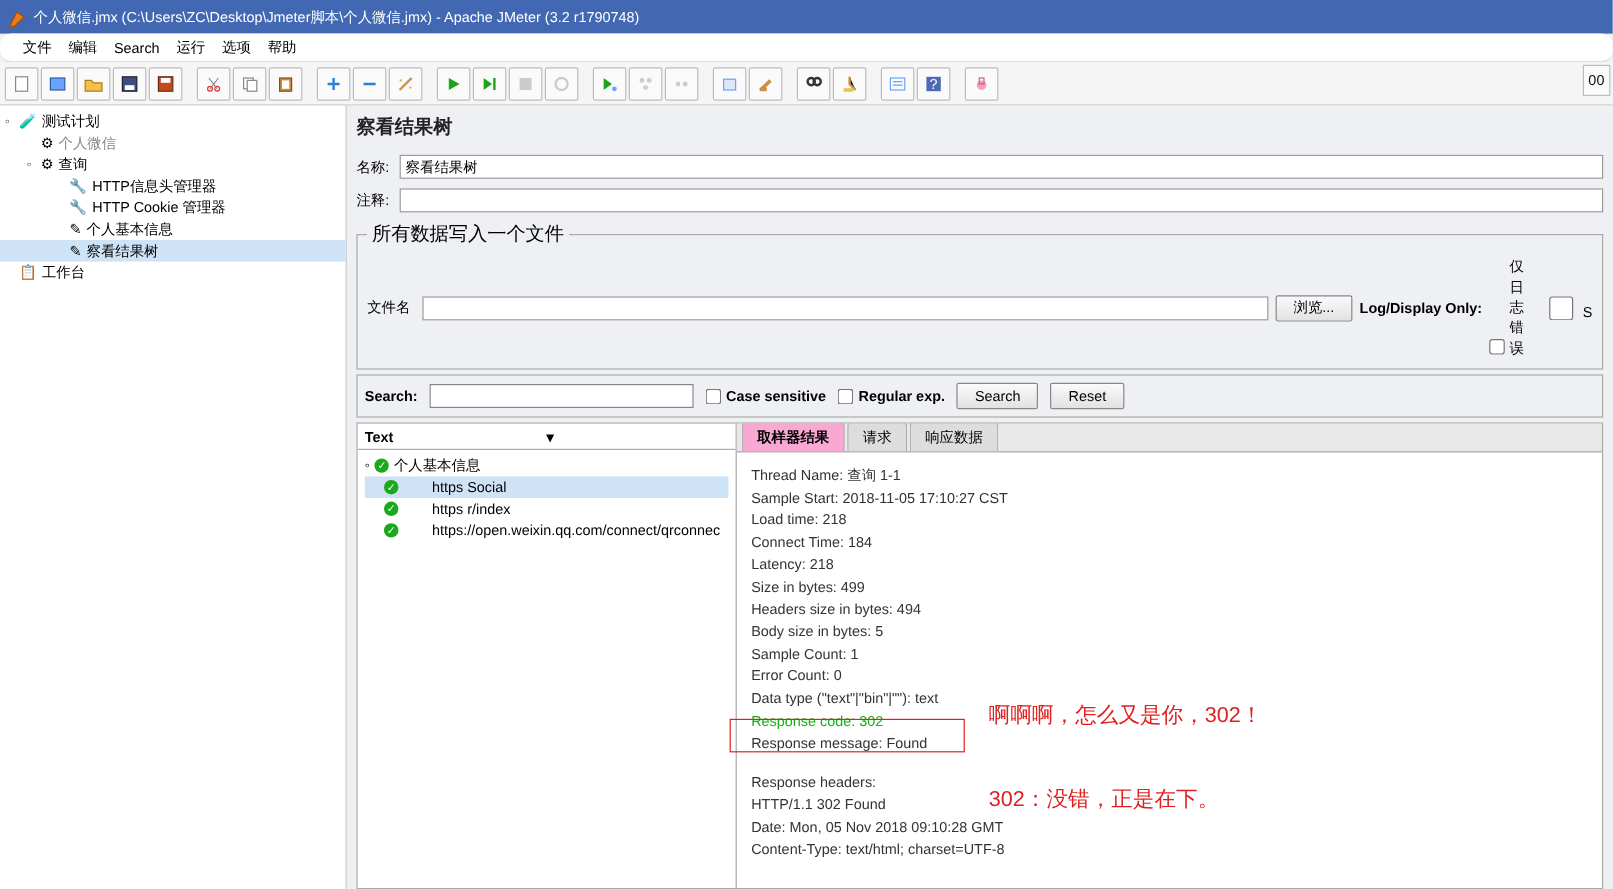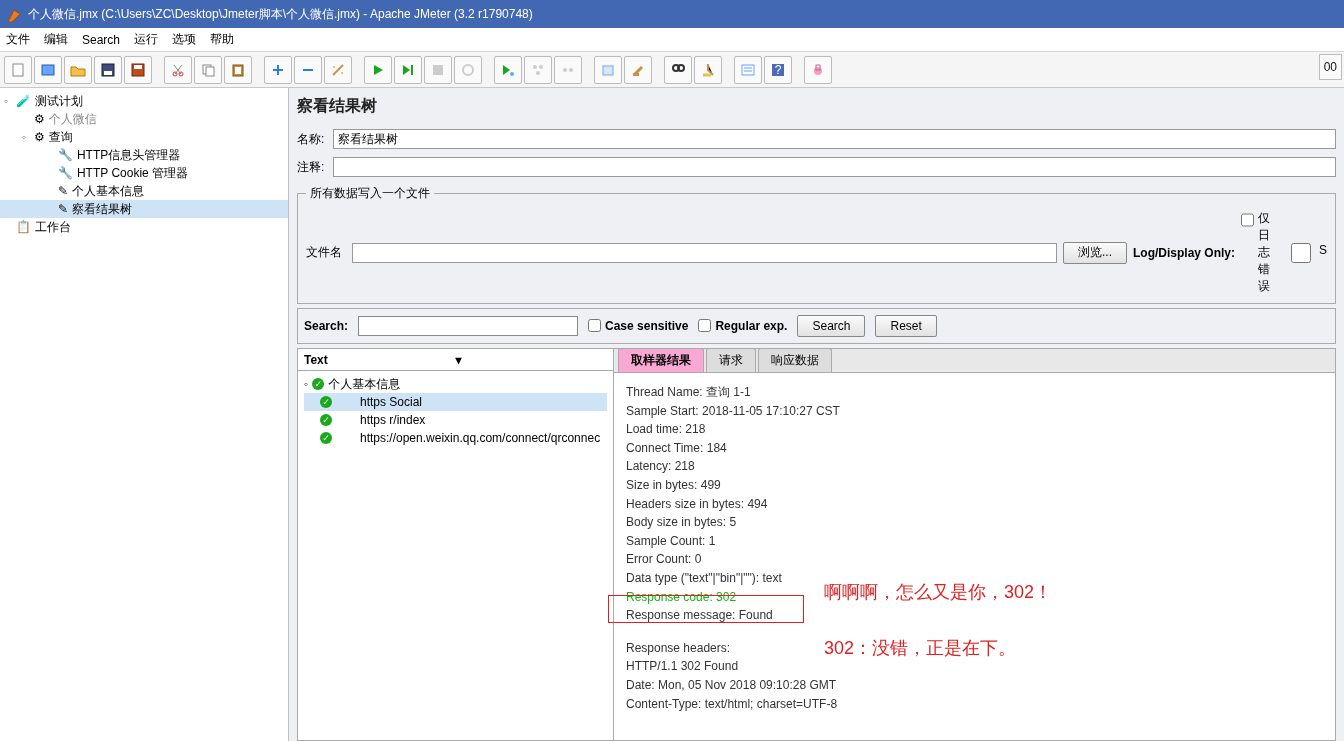--- a/index.html
+++ b/index.html
@@ -1,42 +1,42 @@
 <!DOCTYPE html>
 <html><head>
 <meta charset="utf-8">
 <style>
 * { box-sizing: border-box; margin: 0; padding: 0; font-family: "Microsoft YaHei", Arial, sans-serif; font-size: 12px; }
 body { width: 1344px; height: 741px; overflow: hidden; background: #eef0f3; }
 .titlebar { background: #4268b3; color: #fff; height: 28px; line-height: 28px; padding-left: 6px; font-size: 13px; display: flex; align-items: center; }
 .titlebar .feather { width: 16px; height: 16px; margin-right: 6px; display: inline-block; }
-.menubar { background: #fff; height: 24px; display: flex; align-items: center; padding: 0 6px; border-bottom: 1px solid #d8d8d8; }
+.menubar { background: #fff; height: 24px; display: flex; align-items: center; padding: 0 19px; border-bottom: 1px solid #d8d8d8; border-radius: 10px; }
 .menubar span { margin-right: 14px; cursor: default; }
 .toolbar { background: #f5f5f5; height: 36px; display: flex; align-items: center; padding: 0 4px; border-bottom: 1px solid #c8c8c8; gap: 2px; }
 .tbutton { width: 28px; height: 28px; border: 1px solid #bcbcbc; background: #fafafa; display: flex; align-items: center; justify-content: center; border-radius: 2px; }
 .tsep { width: 8px; }
 .mainrow { display: flex; height: 653px; }
 .tree { width: 289px; background: #fff; border-right: 1px solid #c0c0c0; padding-top: 4px; font-size: 12px; }
 .tree .node { display: flex; align-items: center; height: 18px; padding-left: 4px; white-space: nowrap; }
 .tree .indent1 { padding-left: 22px; }
 .tree .indent3 { padding-left: 58px; }
 .tree .sel { background: #cfe3f7; }
 .handle { width: 10px; color: #555; margin-right: 2px; }
 .right { flex: 1; background: #eef0f3; padding: 6px 8px 0 8px; display: flex; flex-direction: column; gap: 4px; overflow: hidden; }
 .hdr { font-size: 16px; font-weight: bold; color: #222; padding: 2px 0 6px 0; }
 .row { display: flex; align-items: center; gap: 6px; height: 24px; }
 .row label { width: 30px; }
 .row input[type=text] { flex: 1; height: 20px; border: 1px solid #999; padding: 0 4px; background: #fff; }
 .fieldset { border: 1px solid #aaa; padding: 8px; margin-top: 2px; position: relative; }
-.fieldset legend { font-size: 12px; padding: 0 4px; }
+.fieldset legend { font-size: 16px; padding: 0 4px; }
 .fileRow { display: flex; align-items: center; gap: 6px; }
 .fileRow label { width: 40px; }
 .fileRow input { flex: 1; height: 20px; border: 1px solid #999; background: #fff; padding: 0 4px; }
 .btn { height: 22px; padding: 0 14px; border: 1px solid #888; background: linear-gradient(#fafafa,#e2e2e2); border-radius: 2px; }
-.chk { display: flex; align-items: flex-start; gap: 4px; }
+.chk { display: flex; align-items: flex-end; gap: 4px; }
 .searchbar { display: flex; align-items: center; gap: 10px; border: 1px solid #aaa; padding: 6px; background: #eef0f3; }
 .searchbar label { font-weight: bold; }
 .searchbar input[type=text] { width: 220px; height: 20px; border: 1px solid #888; background: #fff; padding: 0 4px; }
 .splitResults { flex: 1; display: flex; border: 1px solid #aaa; background: #fff; overflow: hidden; }
 .leftRes { width: 316px; border-right: 1px solid #aaa; display: flex; flex-direction: column; }
 .leftRes .typeRow { height: 22px; border-bottom: 1px solid #aaa; display: flex; align-items: center; padding: 0 6px; font-weight: bold; }
 .leftRes .typeRow span { flex: 1; }
 .leftRes .results { padding: 4px 6px; font-size: 12px; }
 .leftRes .rnode { display: flex; align-items: center; height: 18px; gap: 4px; }
 .leftRes .rindent { padding-left: 16px; }
@@ -336,18 +336,18 @@
           <div class="respcode">Response code: 302</div>
           <div>Response message: Found</div>
           <div style="height:14px"></div>
           <div>Response headers:</div>
           <div>HTTP/1.1 302 Found</div>
           <div>Date: Mon, 05 Nov 2018 09:10:28 GMT</div>
           <div>Content-Type: text/html; charset=UTF-8</div>
 
           <div class="redbox" style="left:-6px; top:222px; width:196px; height:28px;"></div>
           <div class="annot" style="left:210px; top:206px;">啊啊啊，怎么又是你，302！</div>
-          <div class="annot" style="left:210px; top:262px;">302：没错，正是在下。</div>
+          <div class="annot" style="left:210px; top:276px;">302：没错，正是在下。</div>
         </div>
       </div>
     </div>
   </div>
 </div>
 
 </body></html>

